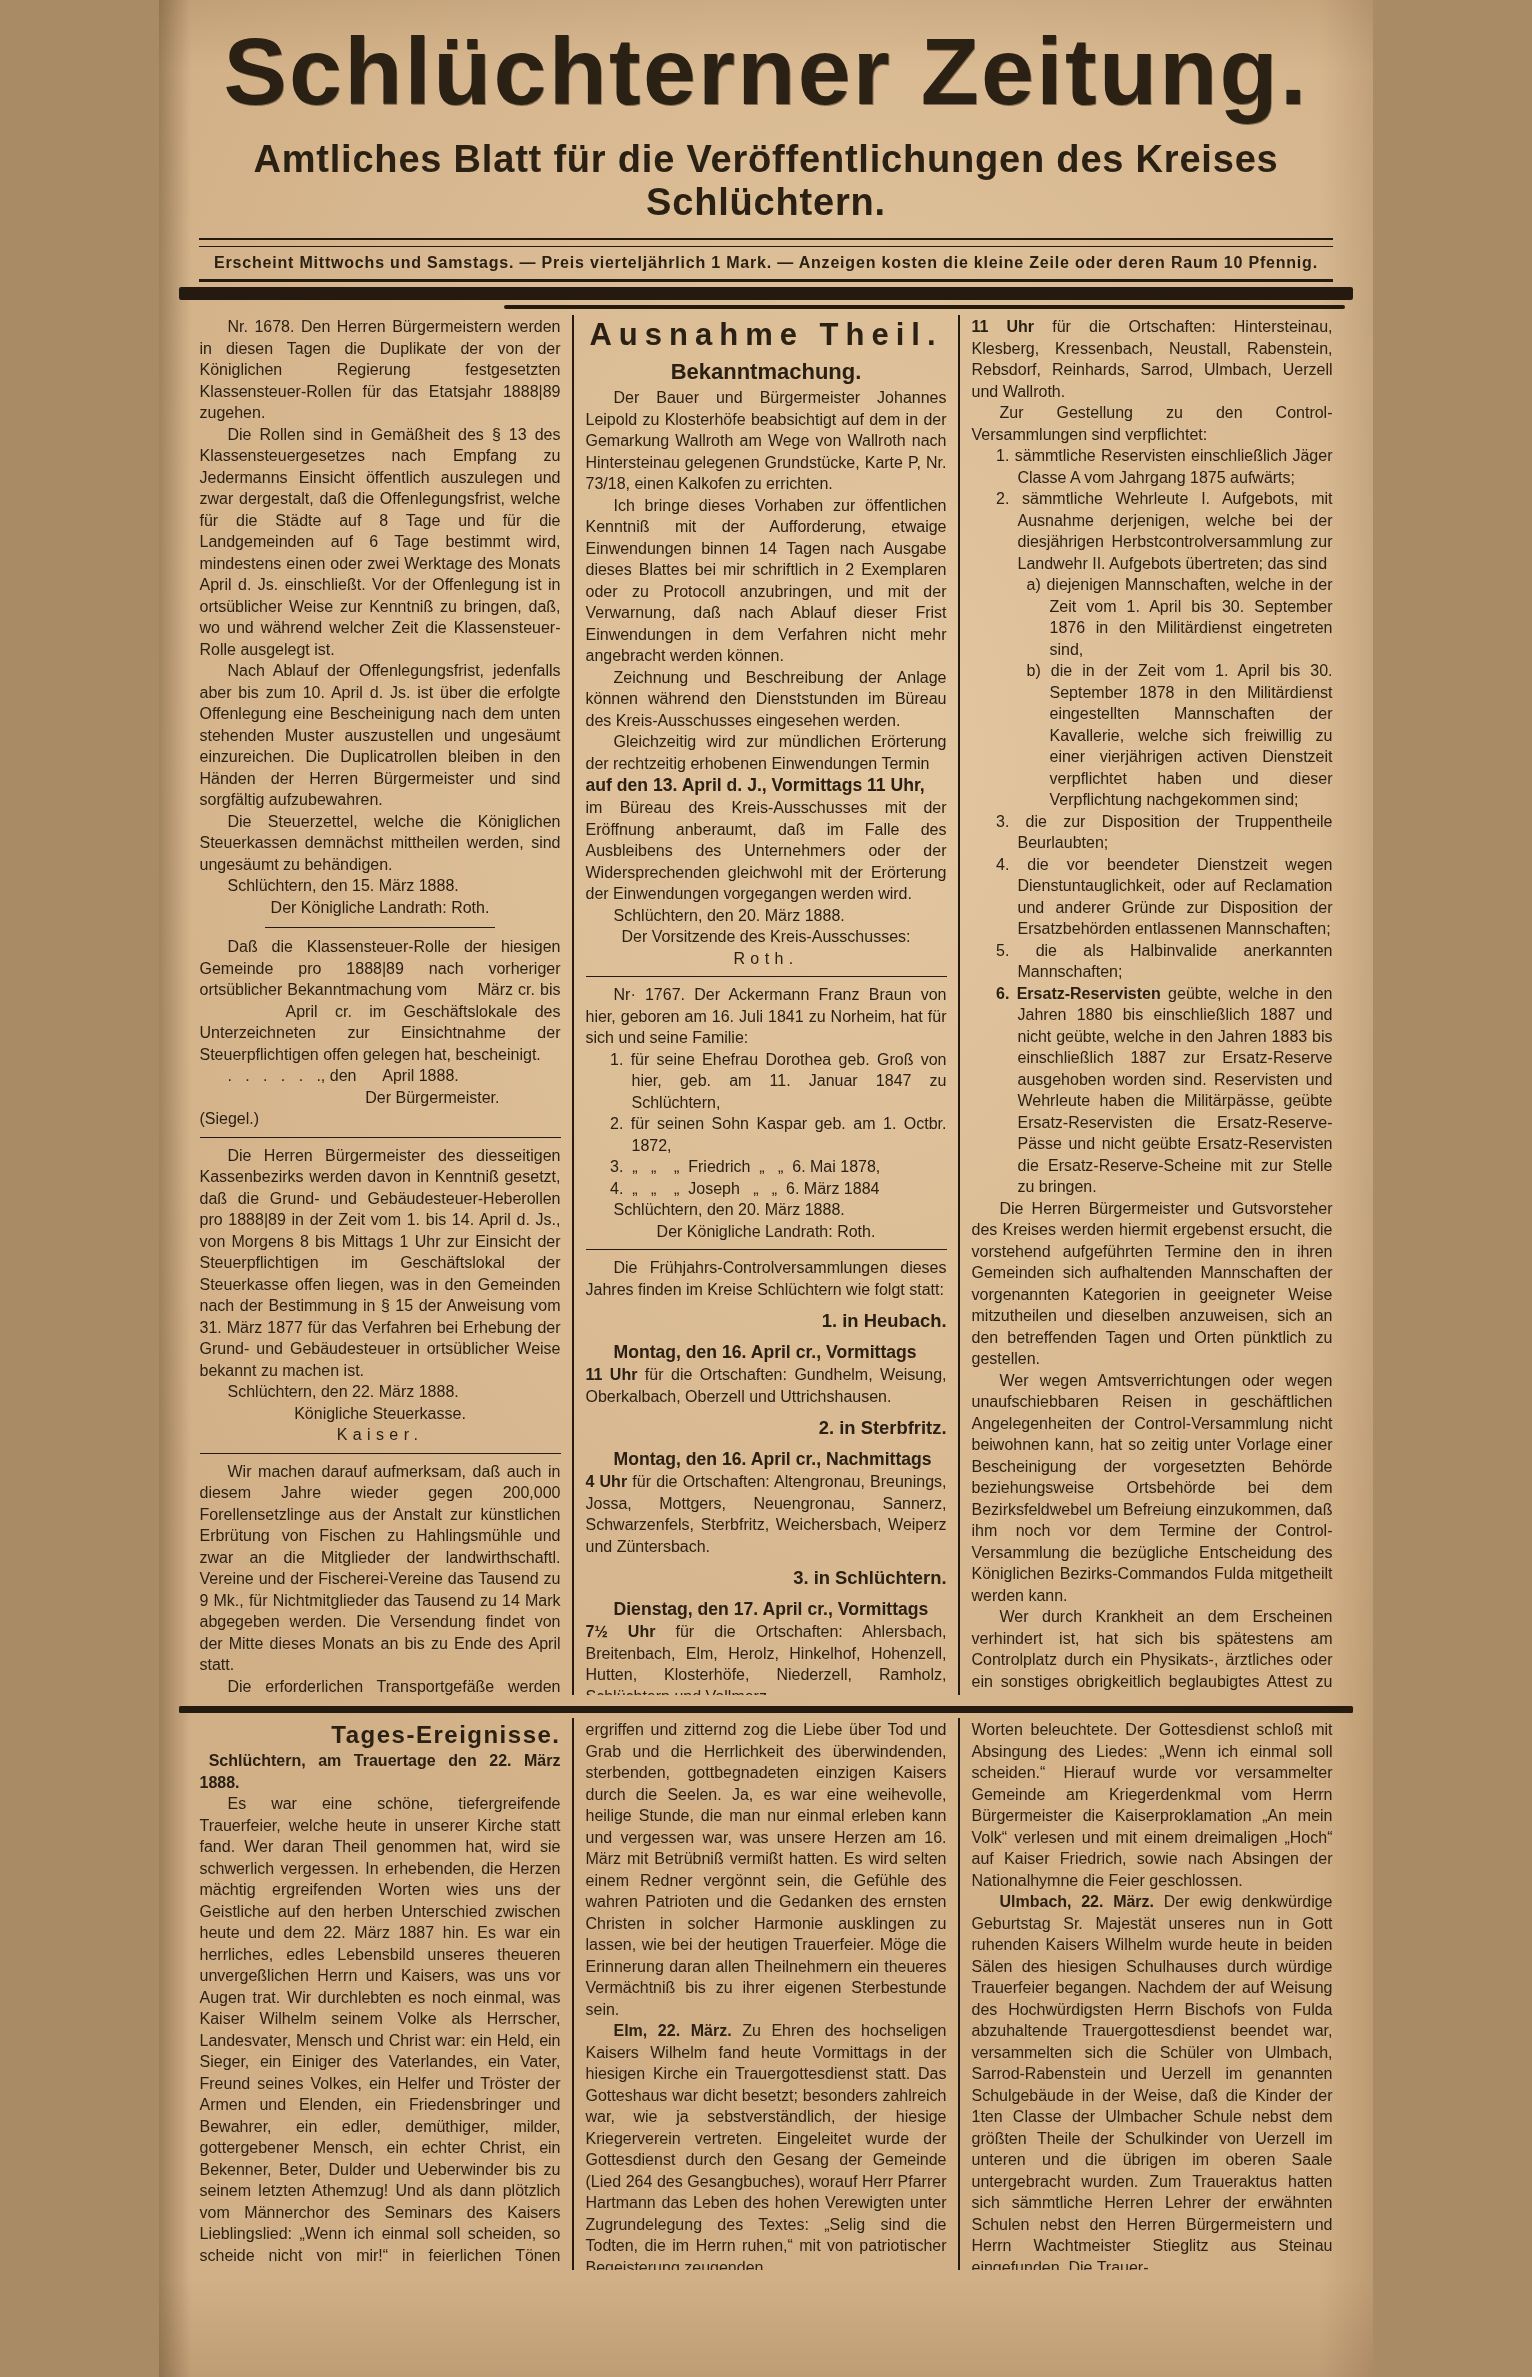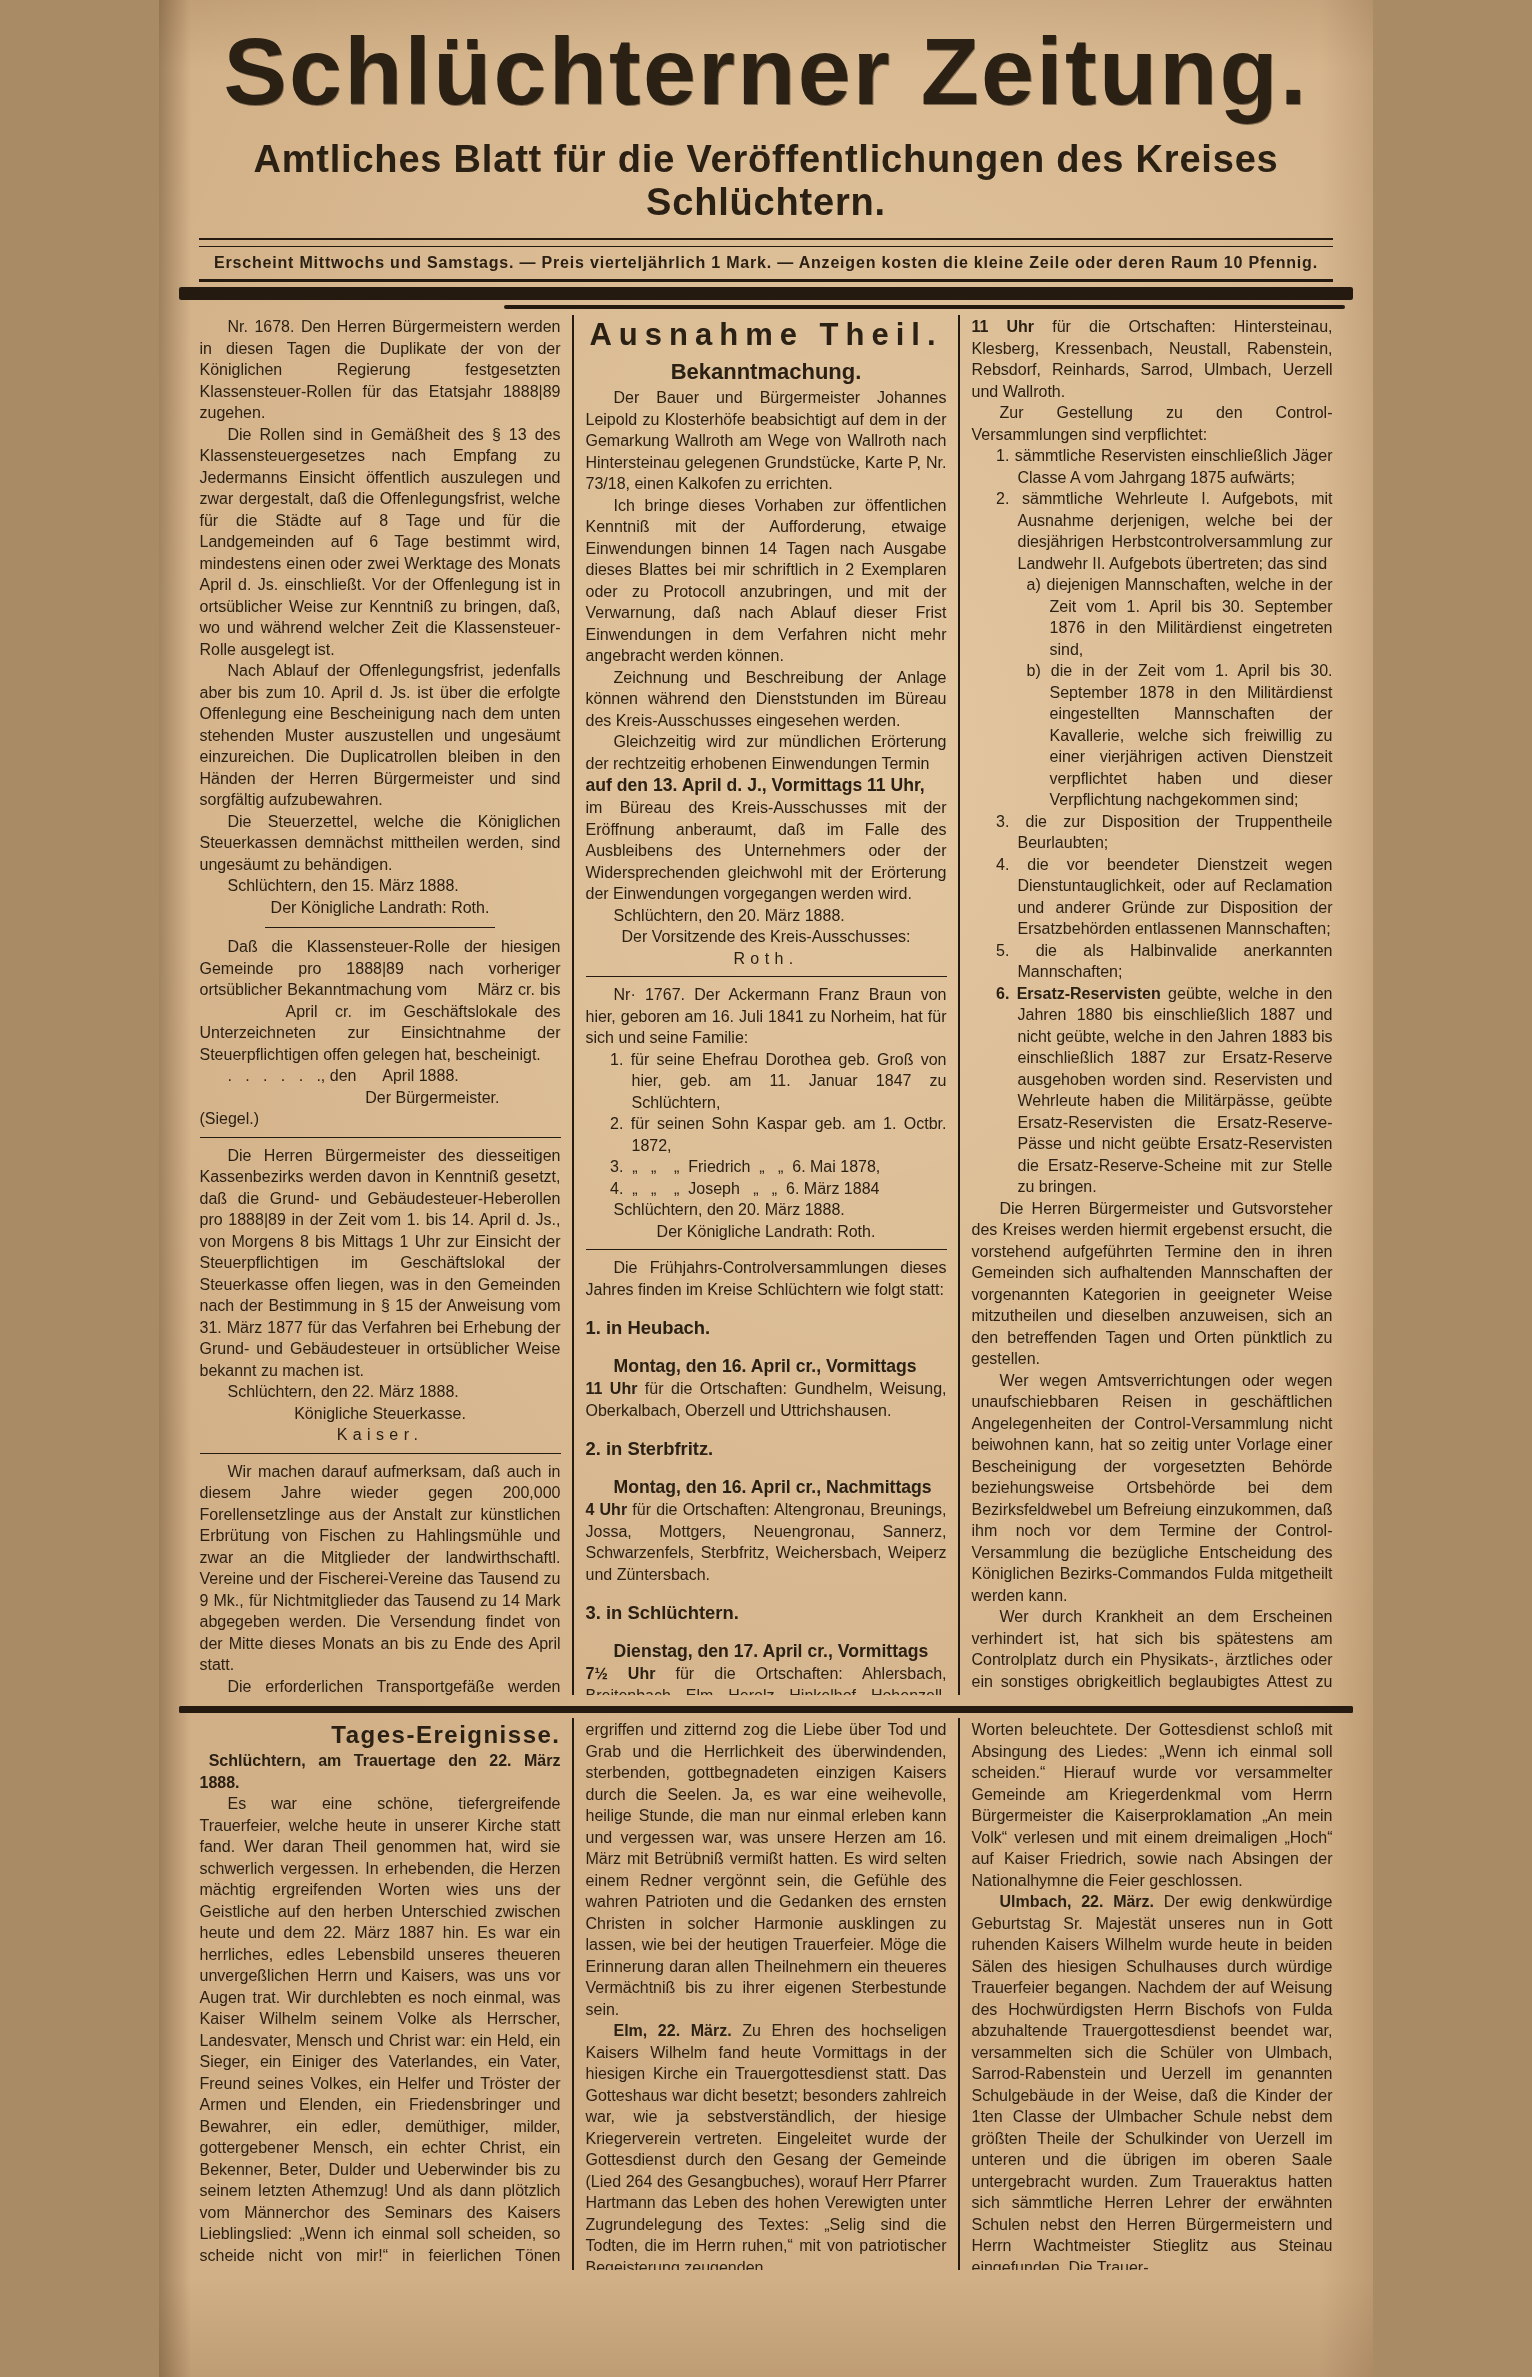--- a/index.html
+++ b/index.html
@@ -31,21 +31,21 @@
   .col + .col{border-left:2.3px solid #241a10;}
   .amtl{font-size:31px;text-align:center;letter-spacing:7px;font-weight:bold;margin:0 0 7.7px;line-height:1.2;}
   .subhead{font-size:22px;font-weight:bold;text-align:center;margin:0 0 4.6px;}
   .p{margin:0;text-indent:28px;}
   .noind{text-indent:0;}
   .cent{text-align:center;text-indent:0;}
   .right{text-align:right;text-indent:0;padding-right:61px;}
   .sp{letter-spacing:5.4px;}
   .b{font-weight:bold;}
   .day{font-size:17.6px;line-height:23px;}
-  .sched{font-size:18.4px;font-weight:bold;text-align:left;margin:16px 0;line-height:23px;}
+  .sched{font-size:18.4px;font-weight:bold;text-align:right;margin:9px 0;line-height:23px;}
   .li{margin:0;padding-left:46px;text-indent:-21.5px;}
   .li2{margin:0;padding-left:78px;text-indent:-23px;}
   .div-full{border-top:1.5px solid #241a10;margin:7px 0;}
   .div-short{width:230px;border-top:1.5px solid #241a10;margin:8.4px auto;}
   .news-bar{height:7.7px;background:#241a10;margin:10.7px 20px 0;border-radius:1.5px;}
   .news{display:flex;margin:4.6px 29px 0;height:552px;}
   .news-title{font-size:24px;font-weight:bold;text-align:right;letter-spacing:1.5px;margin:1.5px 0 1.5px;line-height:28px;}
   .dateline{font-weight:bold;text-indent:9.2px;margin:0;}
 </style>
 </head>

